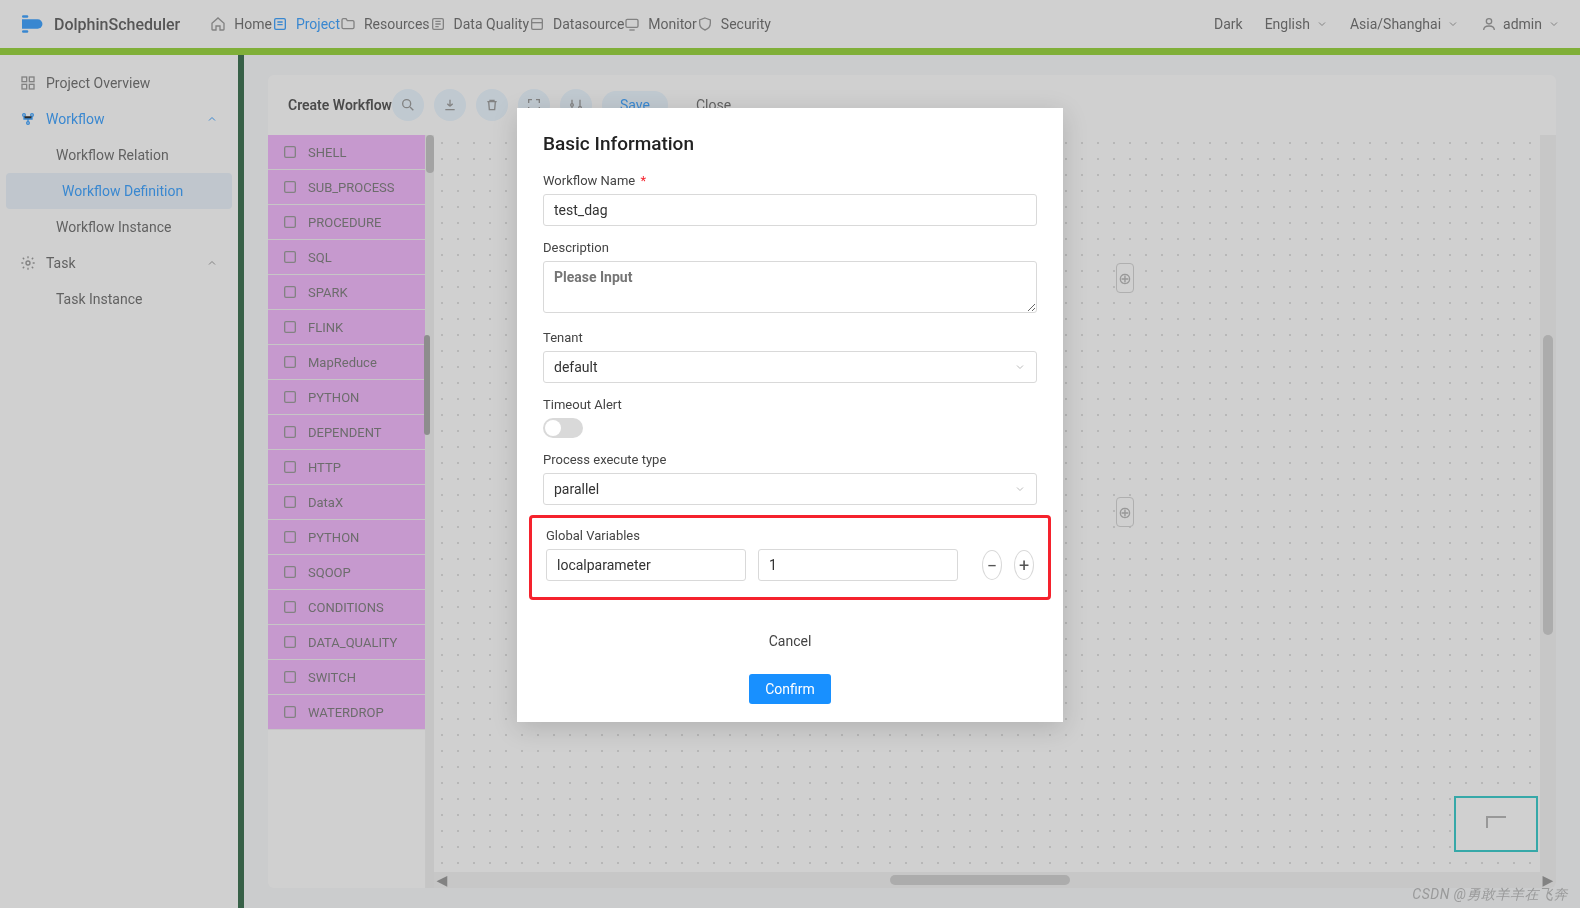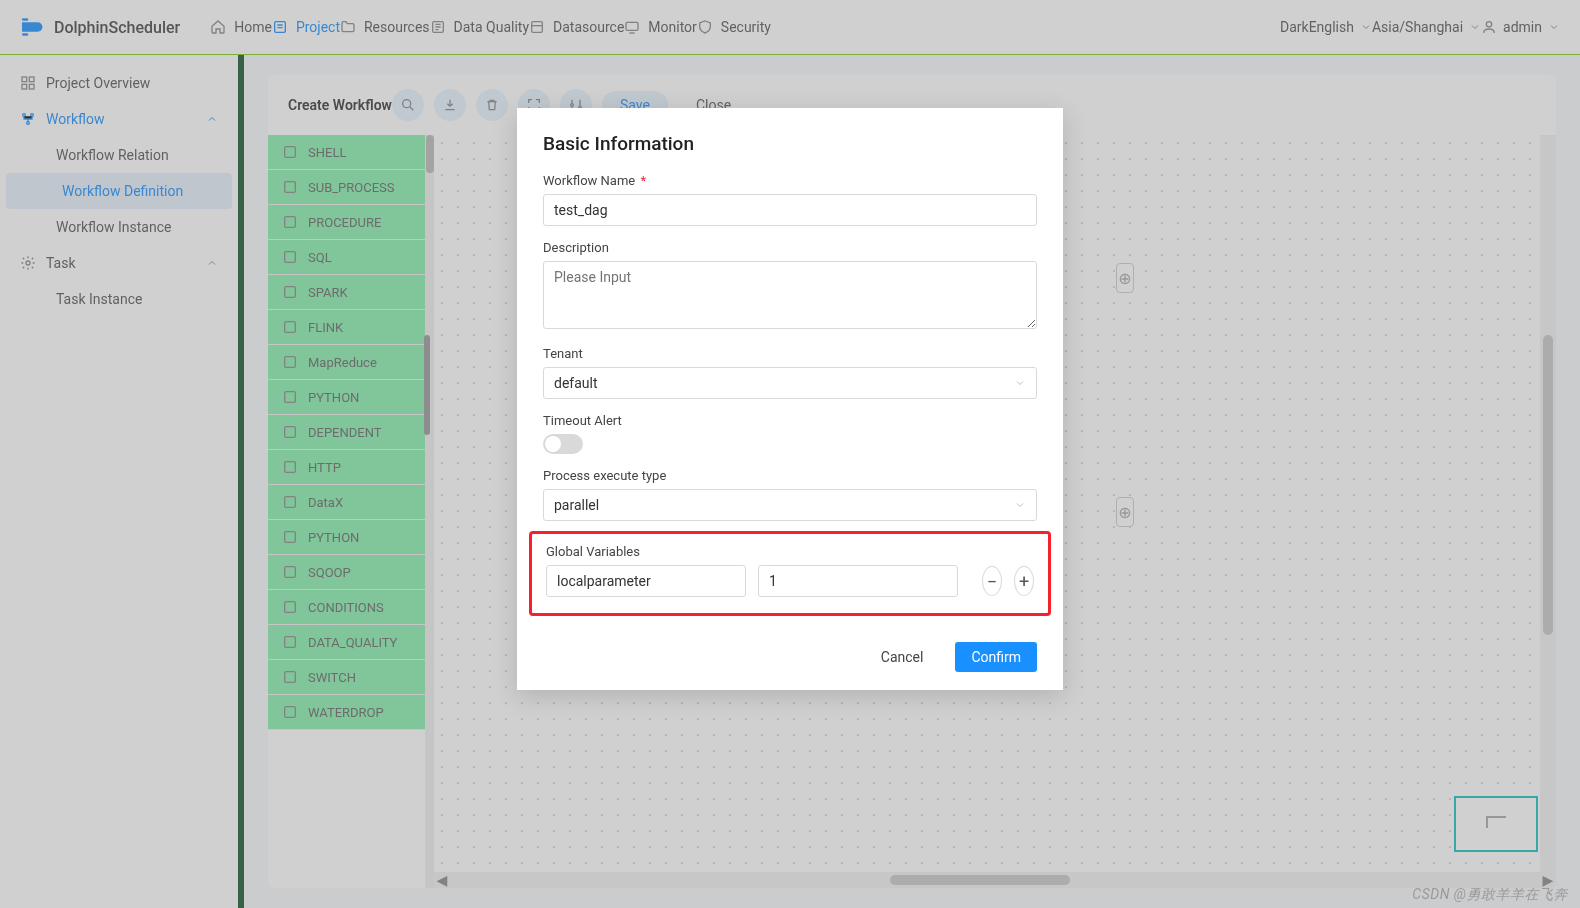--- a/index.html
+++ b/index.html
@@ -1,25 +1,25 @@
 <!DOCTYPE html>
 <html><head>
 <meta charset="utf-8">
 <style>
 * { box-sizing: border-box; margin: 0; padding: 0; font-family: -apple-system, BlinkMacSystemFont, "Segoe UI", Roboto, Arial, sans-serif; }
 body { background: #fff; font-size: 14px; color: #333; position: relative; width: 1580px; height: 908px; overflow: hidden; }
 
 
-.topnav { height: 55px; display: flex; align-items: center; padding: 0 20px; border-bottom: 1px solid #84cc16; }
+.topnav { height: 55px; display: flex; align-items: center; padding: 0 20px; border-bottom: 7px solid #84cc16; }
 .logo { display: flex; align-items: center; gap: 8px; font-size: 16px; color: #444; font-weight: 500; margin-right: 30px; }
 .logo-icon { width: 26px; height: 22px; }
 .nav-items { display: flex; flex: 1; }
 .nav-item { display: flex; align-items: center; gap: 8px; color: #555; cursor: pointer; }
 .nav-item.active { color: #1890ff; }
-.nav-right { display: flex; align-items: center; color: #555; }
+.nav-right { display: flex; align-items: center; gap: 22px; color: #555; }
 .nav-right-item { display: flex; align-items: center; gap: 6px; cursor: pointer; }
 
 
 .body { display: flex; height: calc(100% - 55px); }
 .sidebar { width: 244px; padding: 10px 0; background: #fff; border-right: 6px solid #14532d; }
 .side-item { display: flex; align-items: center; gap: 10px; padding: 10px 20px; color: #555; cursor: pointer; }
 .side-item.sub { padding-left: 56px; }
 .side-item.selected { background: #e6f0fa; color: #1890ff; border-radius: 4px; margin: 0 6px; }
 .side-item.selected-text { color: #1890ff; }
 .side-group-header { justify-content: space-between; }
@@ -29,21 +29,21 @@
 .workarea { background: #fff; border-radius: 6px; flex: 1; display: flex; flex-direction: column; overflow: hidden; }
 .wa-header { display: flex; align-items: center; padding: 14px 20px; }
 .wa-title { font-weight: 600; color: #333; }
 .wa-actions { display: flex; gap: 10px; align-items: center; }
 .round-btn { width: 32px; height: 32px; border-radius: 50%; background: #e6f4ff; color: #1890ff; display: flex; align-items: center; justify-content: center; cursor: pointer; }
 .save-btn { background: #e6f4ff; color: #1890ff; border-radius: 16px; padding: 6px 18px; cursor: pointer; }
 .close-btn { color: #555; padding: 6px 18px; cursor: pointer; }
 
 .wa-body { flex: 1; display: flex; position: relative; overflow: hidden; }
 .task-palette { width: 158px; overflow-y: auto; border-right: 1px solid #f0f0f0; display: flex; flex-direction: column; }
-.task-item { display: flex; align-items: center; gap: 10px; padding: 9px 14px; color: #666; font-size: 13px; background: #86efac; border-bottom: 1px solid #f0f0f0; cursor: grab; text-align: right; }
+.task-item { display: flex; align-items: center; gap: 10px; padding: 9px 14px; color: #666; font-size: 13px; background: #f0abfc; border-bottom: 1px solid #f0f0f0; cursor: grab; text-align: right; }
 .pal-scroll { width: 8px; background: #eee; position: relative; }
 .pal-thumb { position: absolute; top: 0; left: 0; width: 8px; height: 38px; background: #bbb; border-radius: 4px; }
 .pal-thumb2 { position: absolute; top: 200px; left: -2px; width: 6px; height: 100px; background: #999; border-radius: 3px; }
 
 .canvas { flex: 1; position: relative; background-image: radial-gradient(#d9d9d9 1px, transparent 1px); background-size: 16px 16px; background-position: 0 0; }
 .canvas-inner { position: absolute; inset: 8px; }
 .mini-map { position: absolute; right: 18px; bottom: 36px; width: 84px; height: 56px; border: 2px solid #13c2c2; background: #fff; }
 .mini-map::after { content: ""; position: absolute; top: 18px; left: 30px; width: 18px; height: 10px; border-top: 2px solid #aaa; border-left: 2px solid #aaa; }
 .h-scrollbar { position: absolute; left: 0; right: 0; bottom: 0; height: 16px; background: #f1f1f1; display: flex; align-items: center; }
 .h-scrollbar .arrow { width: 16px; text-align: center; color: #888; }
@@ -53,31 +53,31 @@
 .v-scrollbar .vthumb { position: absolute; left: 3px; top: 200px; width: 10px; height: 300px; background: #c8c8c8; border-radius: 5px; }
 .node-stub { position: absolute; width: 18px; height: 30px; border: 1px solid #ccc; border-radius: 4px; background: #fff; display:flex; align-items:center; justify-content:center; color:#aaa; font-size:16px;}
 
 
 .overlay { position: absolute; inset: 0; background: rgba(120,120,120,0.35); display: flex; align-items: flex-start; justify-content: center; }
 .modal { width: 546px; background: #fff; border-radius: 0; margin-top: 108px; padding: 24px 26px 18px; box-shadow: 0 6px 24px rgba(0,0,0,0.15); }
 .modal h2 { font-size: 19px; font-weight: 500; color: #222; margin-bottom: 18px; }
 .form-label { font-size: 13px; color: #444; margin: 14px 0 6px; }
 .form-label .req { color: #f5222d; margin-left: 2px; }
 .text-input, .textarea, .select { width: 100%; border: 1px solid #d9d9d9; border-radius: 3px; padding: 7px 10px; font-size: 14px; color: #333; background: #fff; }
-.textarea { height: 68px; resize: both; }
+.textarea { height: 52px; resize: both; font-weight: bold; }
 .select { display: flex; justify-content: space-between; align-items: center; cursor: pointer; }
 .select .chev { color: #bbb; }
 .switch { width: 40px; height: 20px; background: #d9d9d9; border-radius: 10px; position: relative; cursor: pointer; margin-top: 4px; }
 .switch::after { content: ""; position: absolute; left: 2px; top: 2px; width: 16px; height: 16px; background: #fff; border-radius: 50%; }
 .gv-section { border: 3px solid #f5222d; border-radius: 4px; padding: 10px 14px 16px; margin: 10px -14px 0; }
 .gv-row { display: flex; gap: 12px; align-items: center; margin-top: 6px; }
 .gv-row .text-input { flex: 0 0 200px; }
 .gv-row .text-input.val { flex: 0 0 200px; }
 .icon-btn { width: 30px; height: 30px; border: 1px solid #d9d9d9; border-radius: 50%; display: flex; align-items: center; justify-content: center; cursor: pointer; color: #555; background: #fff; font-size: 18px; }
-.modal-footer { display: flex; justify-content: flex-end; gap: 18px; margin-top: 26px; align-items: center; }
+.modal-footer { display: flex; justify-content: flex-end; gap: 18px; margin-top: 26px; align-items: center; flex-direction: column; }
 .btn-cancel { color: #444; cursor: pointer; padding: 7px 14px; }
 .btn-confirm { background: #1890ff; color: #fff; border-radius: 3px; padding: 7px 16px; cursor: pointer; }
 
 .watermark { position: absolute; right: 12px; bottom: 4px; color: rgba(120,120,120,0.6); font-size: 14px; font-style: italic; letter-spacing: 0.5px; }
 
 .ic { width: 16px; height: 16px; flex-shrink: 0; color: #888; }
 .nav-item.active .ic, .side-item.selected .ic, .side-item.selected-text .ic { color: #1890ff; }
 svg { display: block; }
 </style>
 </head>

